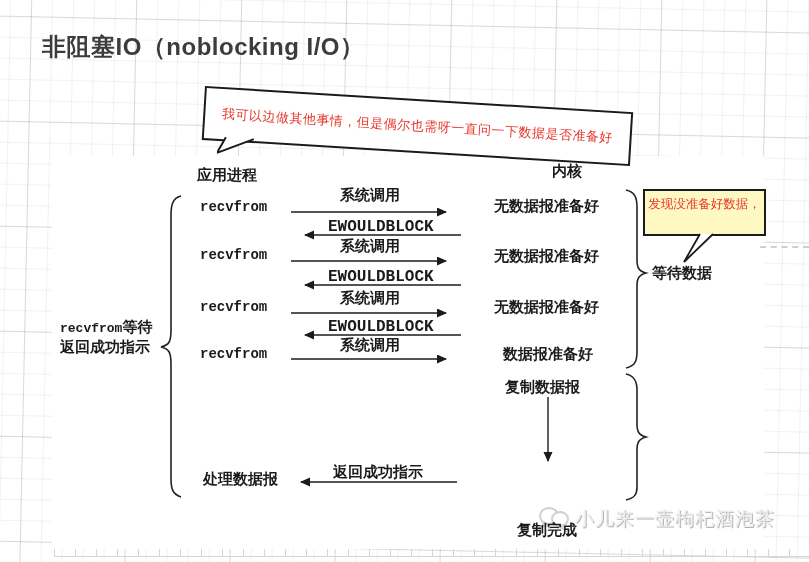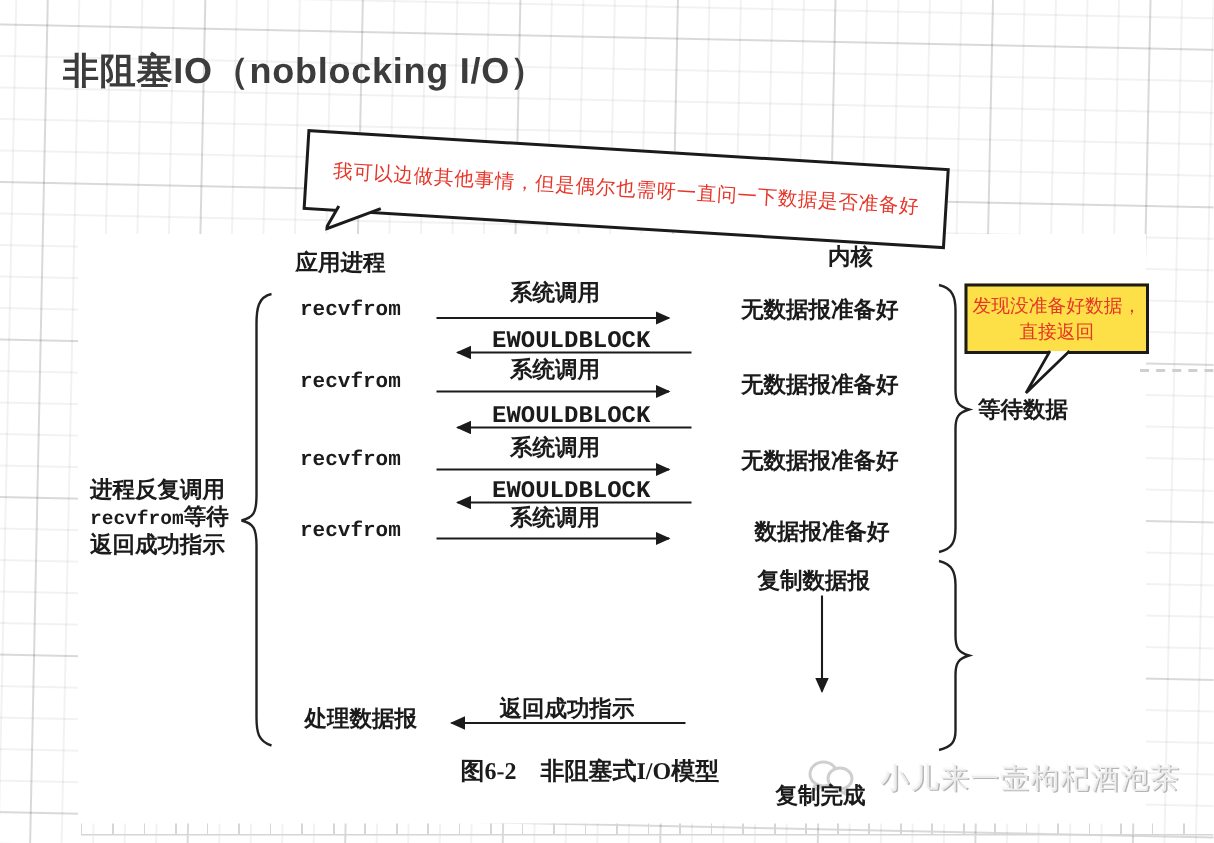--- a/index.html
+++ b/index.html
@@ -63,35 +63,34 @@
   .bubble-top .txt{
     position:absolute; left:0; top:0; width:100%; height:100%;
     display:flex; align-items:center; justify-content:center;
     color:var(--accent-red,#e63529); font-size:13px; letter-spacing:0.5px;
     font-family:"Liberation Sans","DejaVu Sans",sans-serif;
   }
   .bubble-top .tail{ position:absolute; left:14px; bottom:-15px; }
   
   .bubble-right{
     position:absolute; left:643px; top:189px; width:123px; height:47px;
-    background:#fde047; border:2px solid var(--ink,#1b1b1b); z-index:4;
+    background:#fef9c3; border:2px solid var(--ink,#1b1b1b); z-index:4;
     text-align:center; color:var(--accent-red,#e63529);
     font-size:12.5px; line-height:17px; padding-top:5px; box-sizing:border-box;
   }
   .bubble-right-tail{ position:absolute; left:680px; top:230px; z-index:5; }
   
   .watermark{
     position:absolute; left:538px; top:506px; z-index:2;
     display:flex; align-items:center; gap:5px;
   }
   .watermark .wm-text{
     font-size:19px; color:#ececec;
     text-shadow:1px 1px 0 #b5b5b5, -1px -1px 0 #fafafa;
     letter-spacing:1px;
-    margin-left:12px;
   }
 </style>
 </head>
 <body>
 
 <div id="app">
 
   <div class="grid"></div>
   <div class="scan-paper"></div>
   <div class="ruler"></div>
@@ -142,44 +141,41 @@
   <div class="lbl mono call" style="left:200px; top:299px;">recvfrom</div>
   <div class="lbl syscall" style="left:340px; top:289px;">系统调用</div>
   <div class="lbl" style="left:494px; top:298px;">无数据报准备好</div>
   <div class="lbl mono resp" style="left:328px; top:318px;">EWOULDBLOCK</div>
 
   <div class="lbl mono call" style="left:200px; top:346px;">recvfrom</div>
   <div class="lbl syscall" style="left:340px; top:336px;">系统调用</div>
   <div class="lbl" style="left:503px; top:345px;">数据报准备好</div>
 
   <div class="lbl note" style="left:60px; top:318px;">
-    <div>进程反复调用</div>
     <div><span class="mono" style="font-size:13px;">recvfrom</span><span>等待</span></div>
     <div>返回成功指示</div>
   </div>
 
   <div class="lbl" style="left:652px; top:264px;">等待数据</div>
 
   <div class="lbl" style="left:505px; top:378px;font-family:Liberation Serif, serif;">复制数据报</div>
   <div class="lbl" style="left:517px; top:488px;margin-top:33px;">复制完成</div>
   <div class="lbl" style="left:333px; top:463px;">返回成功指示</div>
   <div class="lbl" style="left:203px; top:470px;">处理数据报</div>
 
-  <div class="lbl caption" style="left:307px; top:504px;">图6-2　非阻塞式I/O模型</div>
 
   <div class="bubble-top">
     <div class="txt">我可以边做其他事情，但是偶尔也需呀一直问一下数据是否准备好</div>
     <svg class="tail" width="40" height="18">
       <path d="M 8,1 L 0,17 L 36,1" fill="#ffffff" stroke="#1b1b1b" stroke-width="2"></path>
     </svg>
   </div>
 
   <div class="bubble-right">
     <div>发现没准备好数据，</div>
-    <div>直接返回</div>
   </div>
   <svg class="bubble-right-tail" width="40" height="36">
     <path d="M 20,4 L 4,32 L 33,4" fill="#ffffff" stroke="#1b1b1b" stroke-width="1.8"></path>
   </svg>
 
   <div class="watermark">
     <svg width="32" height="26" viewBox="0 0 32 26">
       <ellipse cx="11" cy="10" rx="9" ry="8" fill="none" stroke="#cfcfcf" stroke-width="2"></ellipse>
       <path d="M 6,16 L 4,21 L 10,18" fill="none" stroke="#cfcfcf" stroke-width="2"></path>
       <ellipse cx="22" cy="13" rx="8" ry="7" fill="#ffffff" stroke="#cfcfcf" stroke-width="2"></ellipse>

